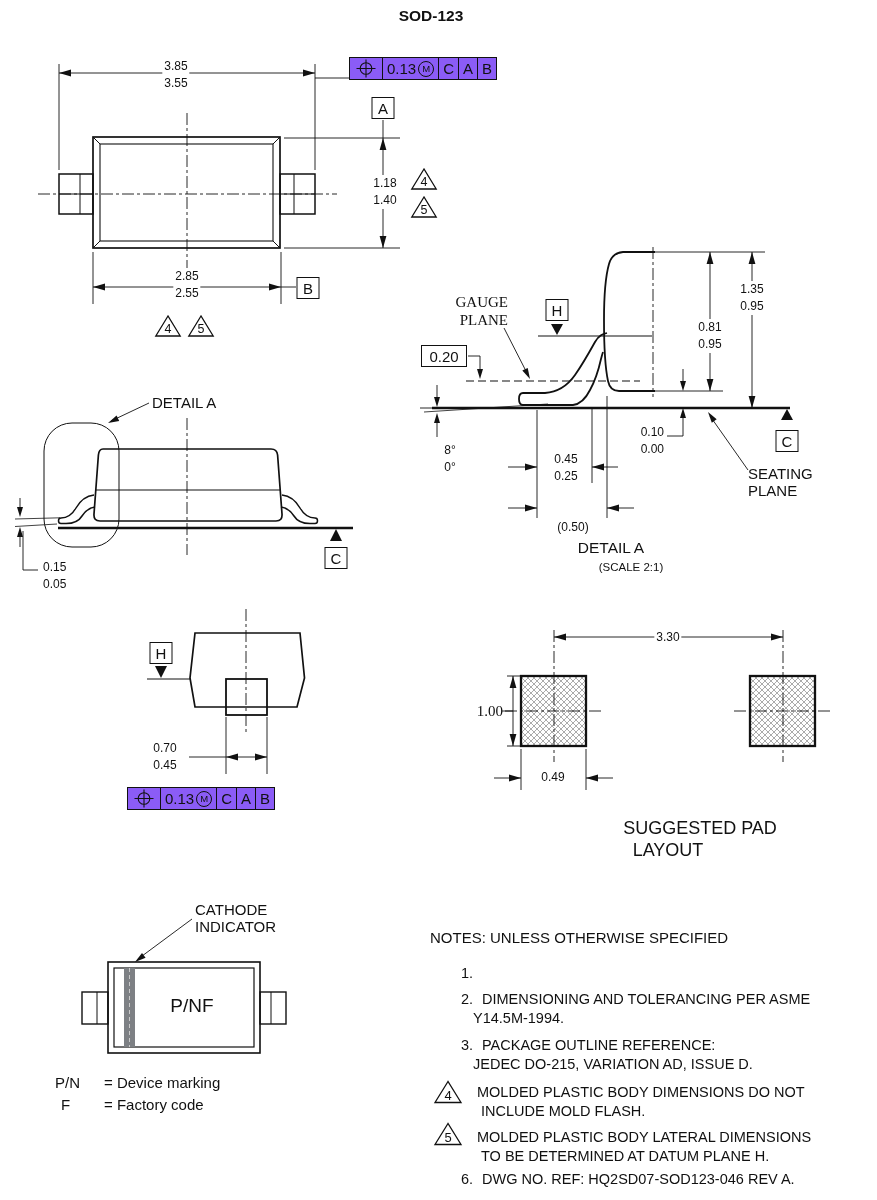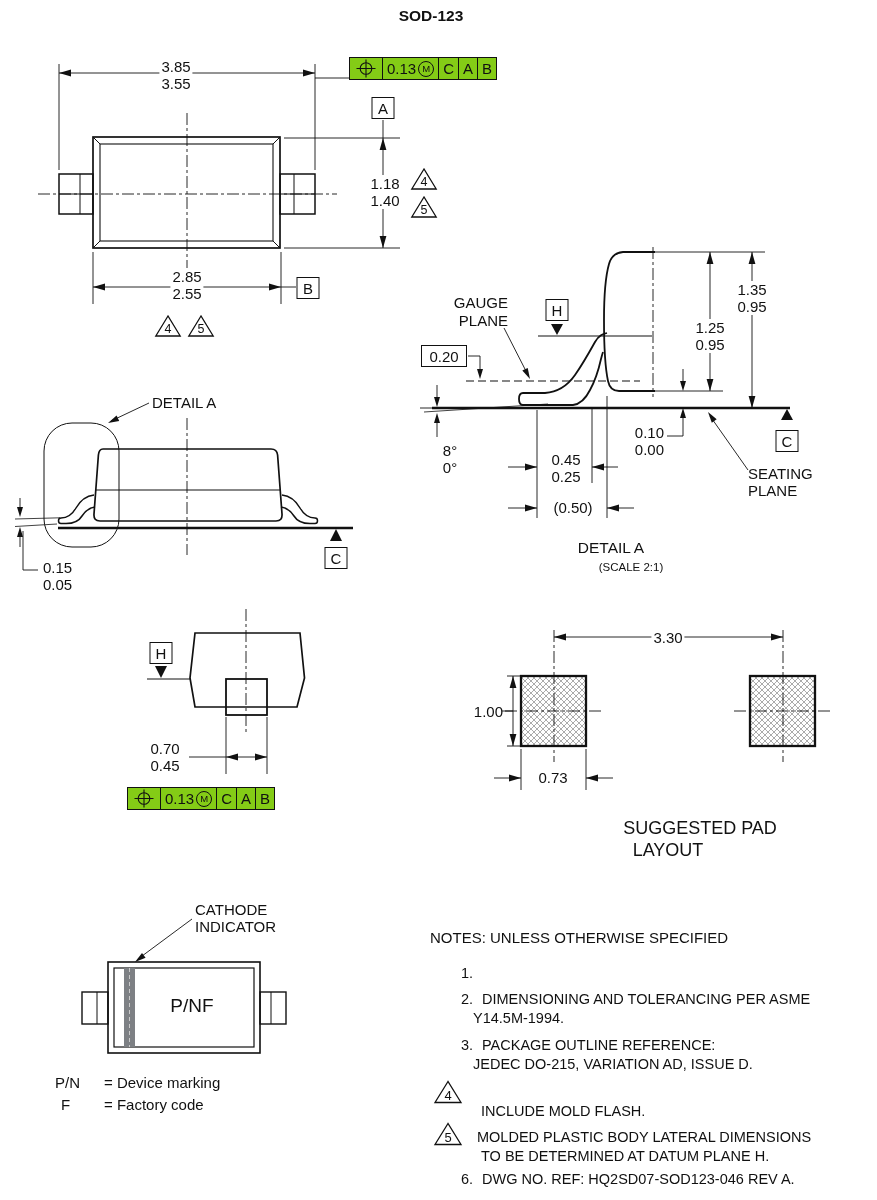--- a/index.html
+++ b/index.html
@@ -2,31 +2,31 @@
 <html><head>
 <meta charset="utf-8">
 <style>
   html,body{margin:0;padding:0;background:#fff;}
   #canvas{position:relative;width:877px;height:1200px;background:#ffffff;overflow:hidden;
           font-family:"Liberation Sans", sans-serif;color:#111;}
   #art{position:absolute;left:0;top:0;z-index:1;}
   .lbl,.stk,.dbox,.fcf,.flag{position:absolute;z-index:2;white-space:nowrap;}
   .lbl{transform:translateY(-50%);font-size:15px;}
   .ctr{transform:translate(-50%,-50%);text-align:center;}
-  .rgt{transform:translate(-100%,-50%);text-align:right;}
+  .rgt{transform:translate(-100%,-50%);text-align:right;font-family:Liberation Serif, serif;}
   .stk{transform:translate(-50%,-50%);text-align:center;background:#fff;line-height:17px;
-       font-size:15px;padding:0 2px;}
+       font-size:12px;padding:0 2px;}
   .stk.left{transform:translateY(-50%);text-align:left;}
   .stk.right{transform:translate(-100%,-50%);text-align:right;}
   .nobg{background:transparent;}
   .title{font-weight:bold;font-size:15.5px;}
   .dbox{transform:translate(-50%,-50%);border:1.5px solid #111;background:#fff;
         width:21px;height:20px;display:flex;align-items:center;justify-content:center;font-size:15px;}
   .wbox{width:44px;}
-  .fcf{display:flex;border:1.4px solid #111;background:#84cc16;height:21px;align-items:stretch;font-size:15px;justify-content:space-between;}
+  .fcf{display:flex;border:1.4px solid #111;background:#8b5cf6;height:21px;align-items:stretch;font-size:15px;justify-content:space-between;}
   .fcf .cell{display:flex;align-items:center;justify-content:center;padding:0 4px;border-left:1.4px solid #111;}
   .fcf .cell:first-child{border-left:none;}
   .mcirc{display:inline-flex;align-items:center;justify-content:center;width:14px;height:14px;
          border:1.2px solid #111;border-radius:50%;font-size:9.5px;margin-left:2px;}
   .flag{transform:translate(-50%,-50%);}
   .flag svg{display:block;}
   .flagnum{font-size:12.5px;fill:#111;font-family:"Liberation Sans",sans-serif;}
   .note{position:absolute;z-index:2;transform:translateY(-50%);font-size:14.5px;white-space:nowrap;}
   .nhead{font-size:15px;}
   .cap{font-size:15.5px;}
@@ -262,40 +262,40 @@
         <polygon points="14,1.5 1.8,21.5 26.2,21.5" fill="#fff" stroke="#111" stroke-width="1.3"></polygon>
   <text class="flagnum" x="14" y="18.5" text-anchor="middle">5</text>
       </svg>
 </div>
 
 <div class="lbl rgt" style="left:508px;top:302px;">GAUGE</div>
 <div class="lbl rgt" style="left:508px;top:320px;">PLANE</div>
 <div class="dbox" style="left:557px;top:310px;">H</div>
 <div class="dbox wbox" style="left:444px;top:356px;">0.20</div>
 <div class="stk" style="left:710px;top:336px;">
-  <div>1.25</div>
+  <div>0.81</div>
   <div>0.95</div>
 </div>
 <div class="stk" style="left:752px;top:298px;">
   <div>1.35</div>
   <div>0.95</div>
 </div>
 <div class="stk right nobg" style="left:666px;top:441px;">
   <div>0.10</div>
   <div>0.00</div>
 </div>
 <div class="stk nobg" style="left:450px;top:459px;">
   <div>8°</div>
   <div>0°</div>
 </div>
 <div class="stk" style="left:566px;top:468px;">
   <div>0.45</div>
   <div>0.25</div>
 </div>
-<div class="stk" style="left:573px;top:507px;">
+<div class="stk" style="left:573px;top:527px;">
   <div>(0.50)</div>
 </div>
 <div class="lbl" style="left:748px;top:473px;">SEATING</div>
 <div class="lbl" style="left:748px;top:490px;">PLANE</div>
 <div class="dbox" style="left:787px;top:441px;">C</div>
 <div class="lbl ctr cap" style="left:611px;top:548px;">DETAIL A</div>
 <div class="lbl ctr scale" style="left:611px;top:567px;">(SCALE 2:1)</div>
 
 <div class="lbl" style="left:152px;top:402px;">DETAIL A</div>
 <div class="stk left nobg" style="left:41px;top:576px;">
@@ -325,21 +325,21 @@
   <span class="cell">C</span>
   <span class="cell">A</span>
   <span class="cell">B</span>
 </div>
 
 <div class="stk" style="left:668px;top:637px;">
   <div>3.30</div>
 </div>
 <div class="lbl rgt" style="left:503px;top:711px;">1.00</div>
 <div class="stk" style="left:553px;top:777px;">
-  <div>0.73</div>
+  <div>0.49</div>
 </div>
 <div class="lbl ctr padcap" style="left:668px;top:828px;margin-left:32px;">SUGGESTED PAD</div>
 <div class="lbl ctr padcap" style="left:668px;top:850px;">LAYOUT</div>
 
 <div class="lbl" style="left:195px;top:909px;">CATHODE</div>
 <div class="lbl" style="left:195px;top:926px;">INDICATOR</div>
 <div class="lbl ctr marktxt" style="left:192px;top:1006px;">P/NF</div>
 <div class="lbl" style="left:55px;top:1082px;">P/N</div>
 <div class="lbl" style="left:104px;top:1082px;">= Device marking</div>
 <div class="lbl" style="left:61px;top:1104px;">F</div>
@@ -356,20 +356,21 @@
 <div class="note" style="left:461px;top:1045px;">3.</div>
 <div class="note" style="left:482px;top:1045px;">PACKAGE OUTLINE REFERENCE:</div>
 <div class="note" style="left:473px;top:1064px;">JEDEC DO-215, VARIATION AD, ISSUE D.</div>
 
 <div class="flag" style="left:448px;top:1092px;">
   <svg width="30" height="24" viewBox="0 0 30 24">
         <polygon points="15,1.5 2,22.5 28,22.5" fill="#fff" stroke="#111" stroke-width="1.3"></polygon>
   <text class="flagnum" x="15" y="19.5" text-anchor="middle" style="font-size:13px">4</text>
       </svg>
 </div>
+<div class="note" style="left:477px;top:1092px;">MOLDED PLASTIC BODY DIMENSIONS DO NOT</div>
 <div class="note" style="left:481px;top:1111px;">INCLUDE MOLD FLASH.</div>
 
 <div class="flag" style="left:448px;top:1134px;">
   <svg width="30" height="24" viewBox="0 0 30 24">
         <polygon points="15,1.5 2,22.5 28,22.5" fill="#fff" stroke="#111" stroke-width="1.3"></polygon>
   <text class="flagnum" x="15" y="19.5" text-anchor="middle" style="font-size:13px">5</text>
       </svg>
 </div>
 <div class="note" style="left:481px;top:1156px;">TO BE DETERMINED AT DATUM PLANE H.</div>
 <div class="note" style="left:477px;top:1137px;">MOLDED PLASTIC BODY LATERAL DIMENSIONS</div>

